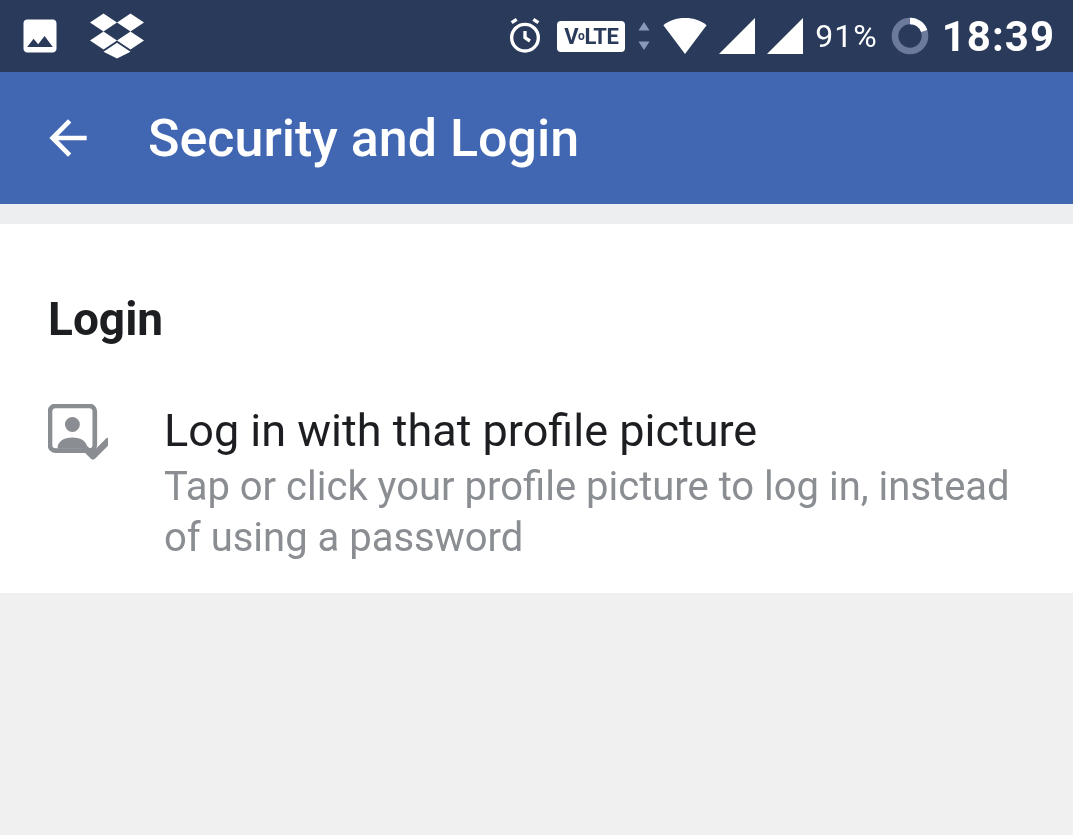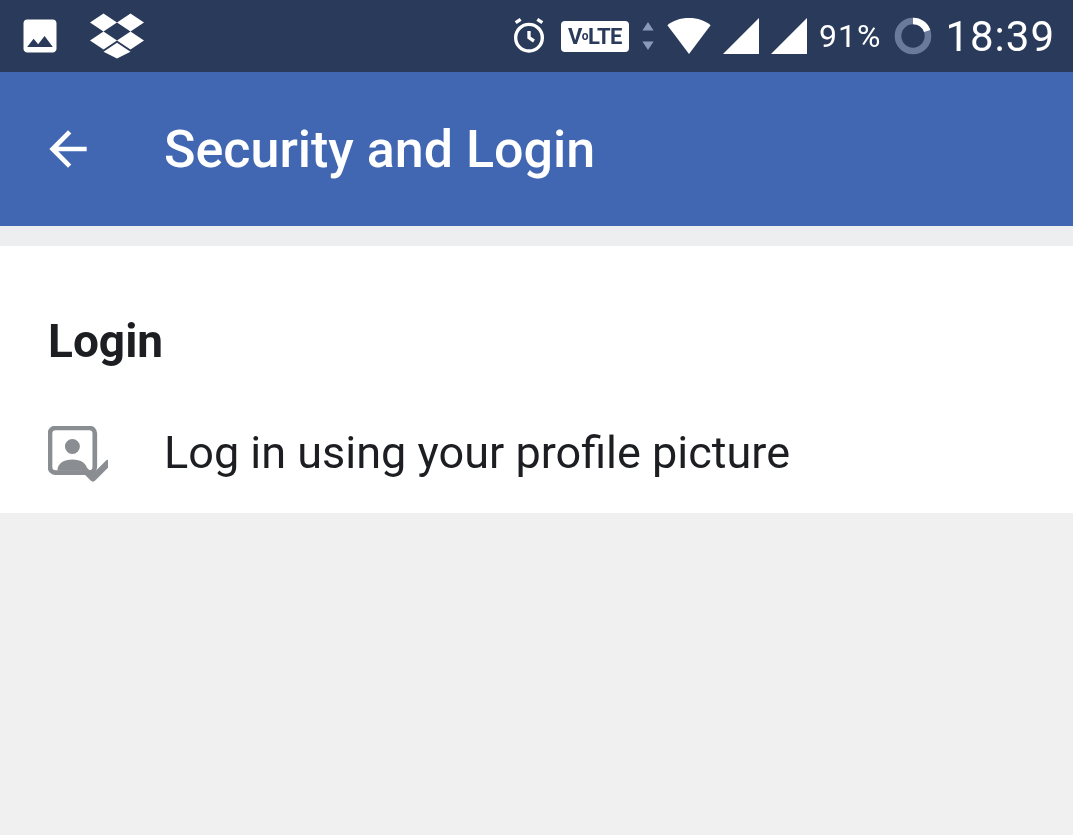--- a/index.html
+++ b/index.html
@@ -53,30 +53,30 @@
       font-size: 12px;
       vertical-align: sub;
     }
     .battery-text {
       font-size: 32px;
       font-weight: 400;
       letter-spacing: 1px;
     }
     .clock-text {
       font-size: 42px;
-      font-weight: 400;
+      font-weight: 700;
       letter-spacing: 1px;
     }
     .app-bar {
-      height: 154px;
+      height: 132px;
       background: #4267b2;
       display: flex;
       align-items: center;
       padding: 16px 40px;
-      gap: 68px;
+      gap: 52px;
     }
     .back-arrow {
       display: inline-flex;
       align-items: center;
       justify-content: center;
       cursor: pointer;
     }
     .app-title {
       color: #ffffff;
       font-size: 52px;
@@ -208,17 +208,18 @@
 
   <div class="setting-row">
     <div class="row-icon">
       <svg width="60" height="56" viewBox="0 0 32 30" fill="#8a8d91">
         <rect x="1" y="1" width="24" height="24" rx="3" ry="3" fill="none" stroke="#8a8d91" stroke-width="2.5"></rect>
         <path d="M13 7a4 4 0 1 1 0 8 4 4 0 0 1 0-8zM5 24c0-4 3.5-6 8-6s8 2 8 6" fill="#8a8d91"></path>
         <path d="M20 24l4 4 8-8" fill="none" stroke="#8a8d91" stroke-width="3.5" stroke-linecap="round" stroke-linejoin="round"></path>
       </svg>
     </div>
     <div class="row-text">
-      <div class="row-title">Log in using your profile picture</div>
+      <div class="row-title">Log in with that profile picture</div>
+      <div class="row-subtitle">Tap or click your profile picture to log in, instead of using a password</div>
     </div>
   </div>
 
 </div>
 
 </body></html>

